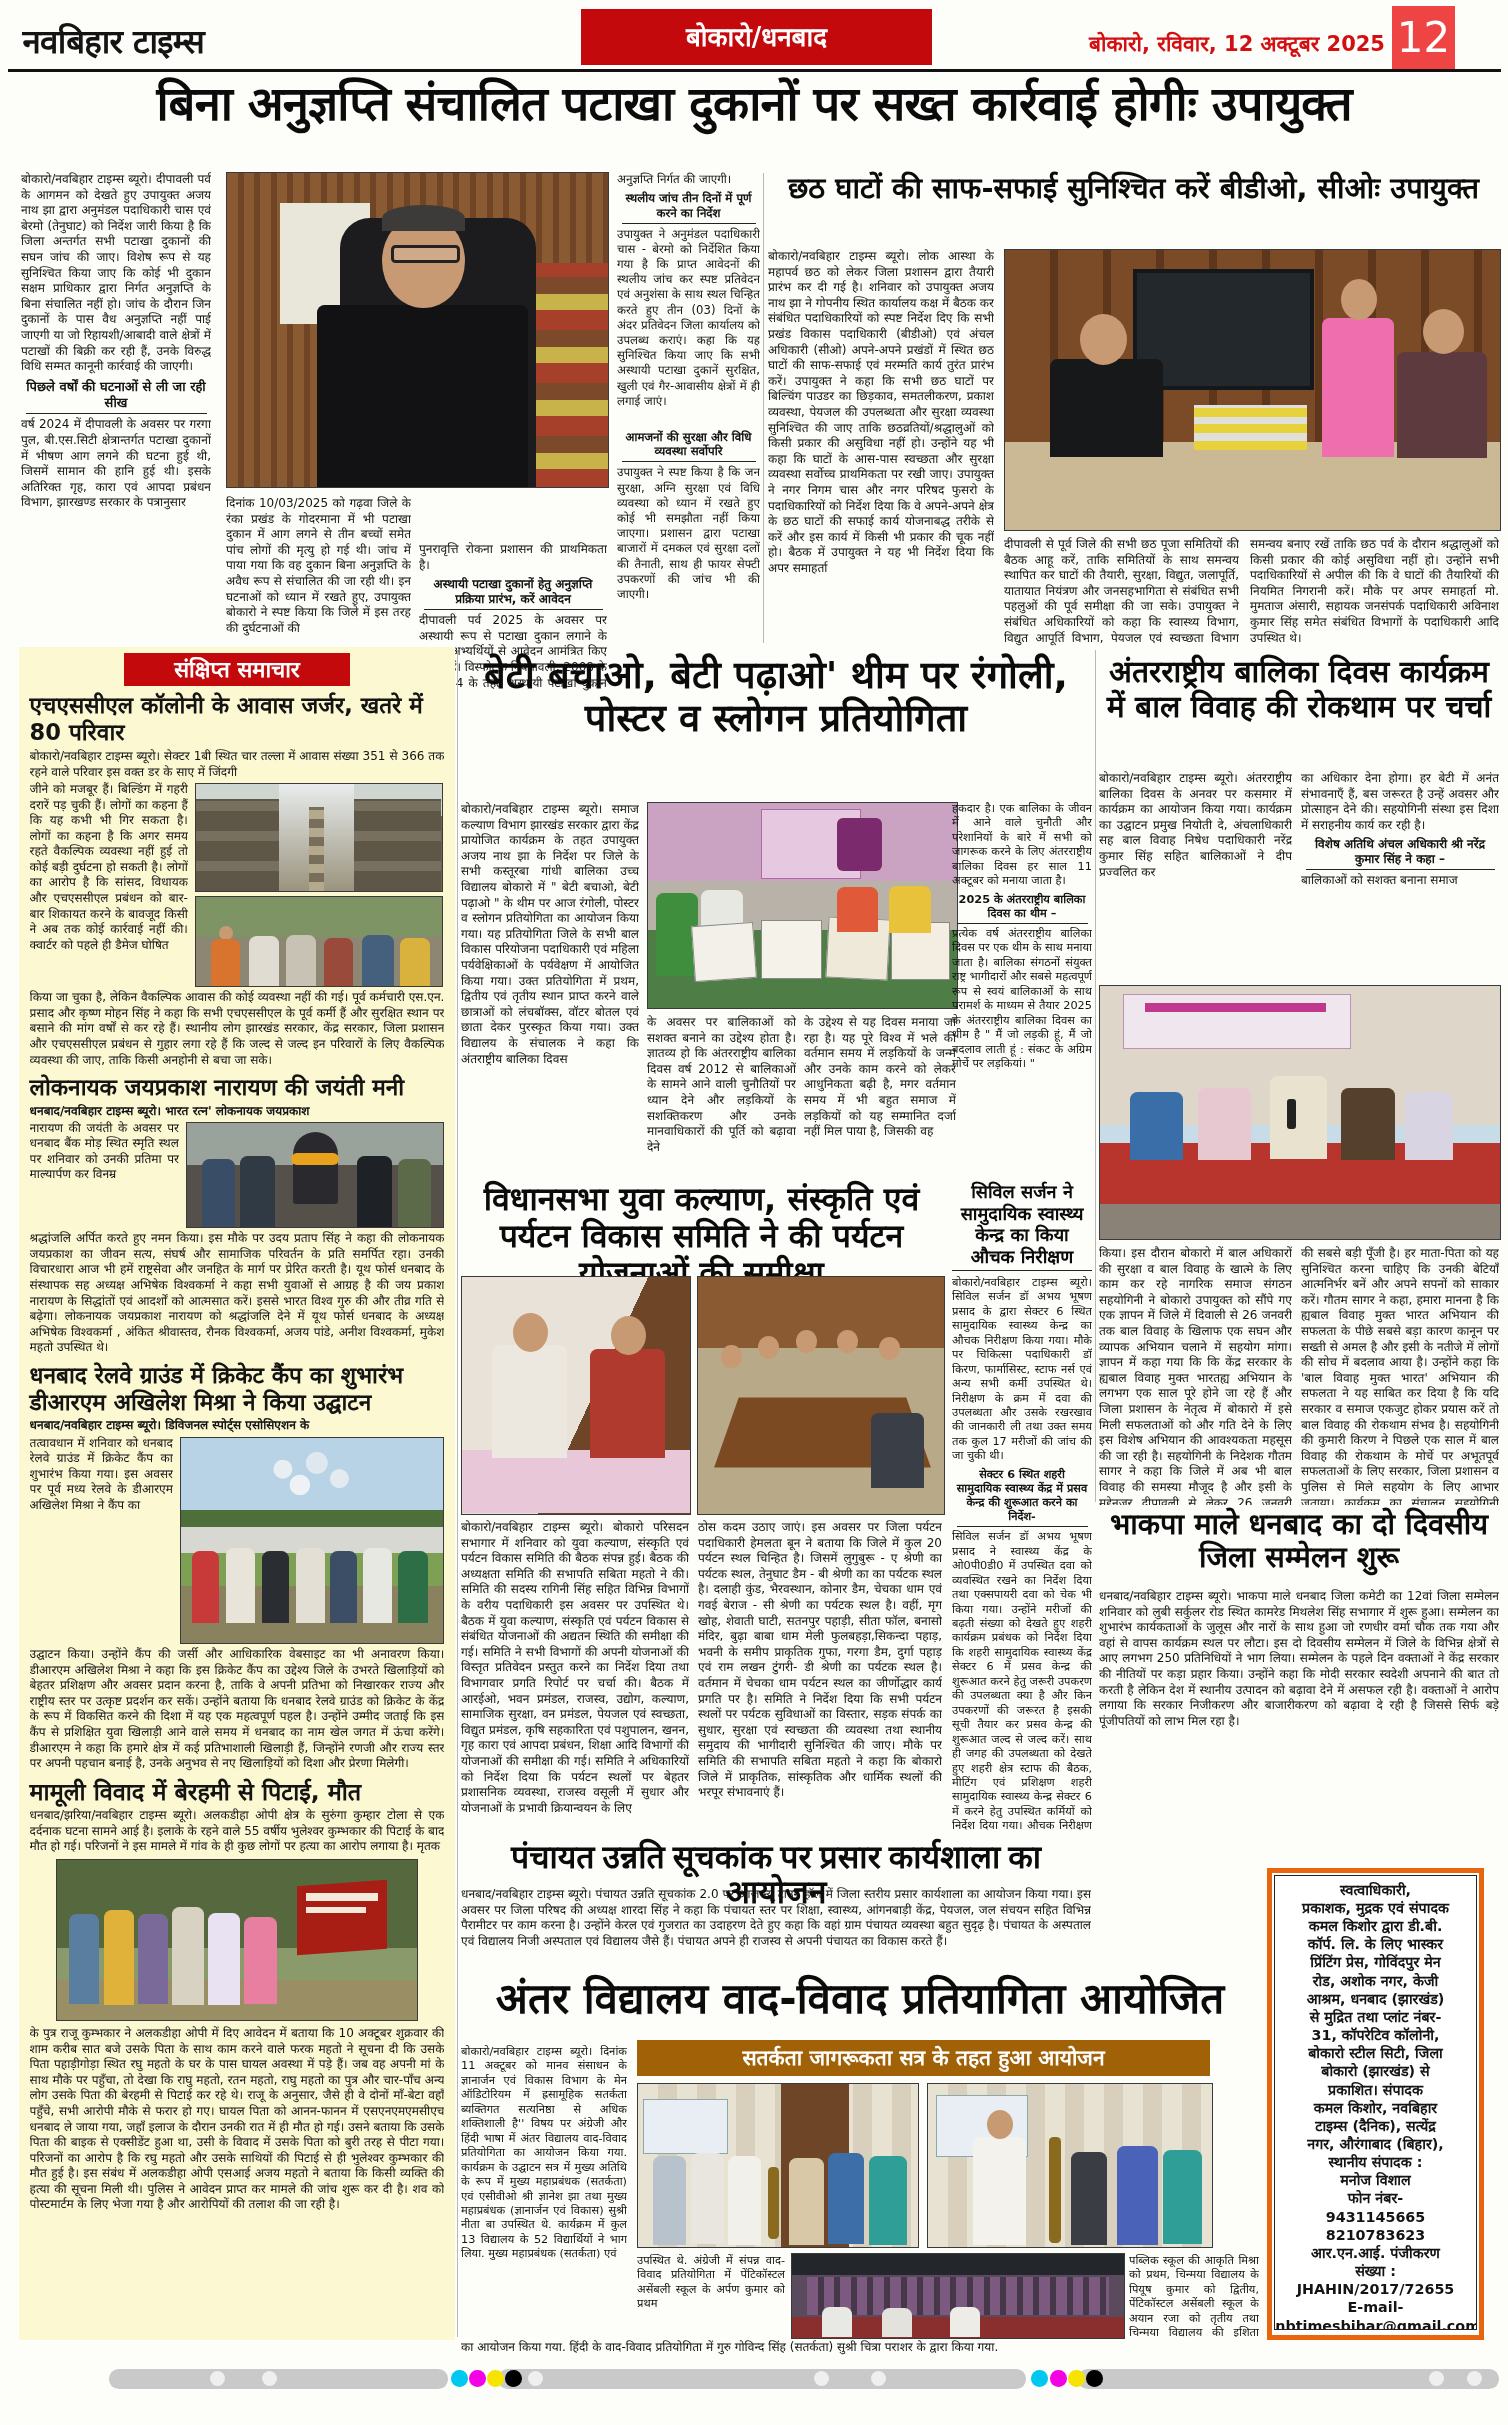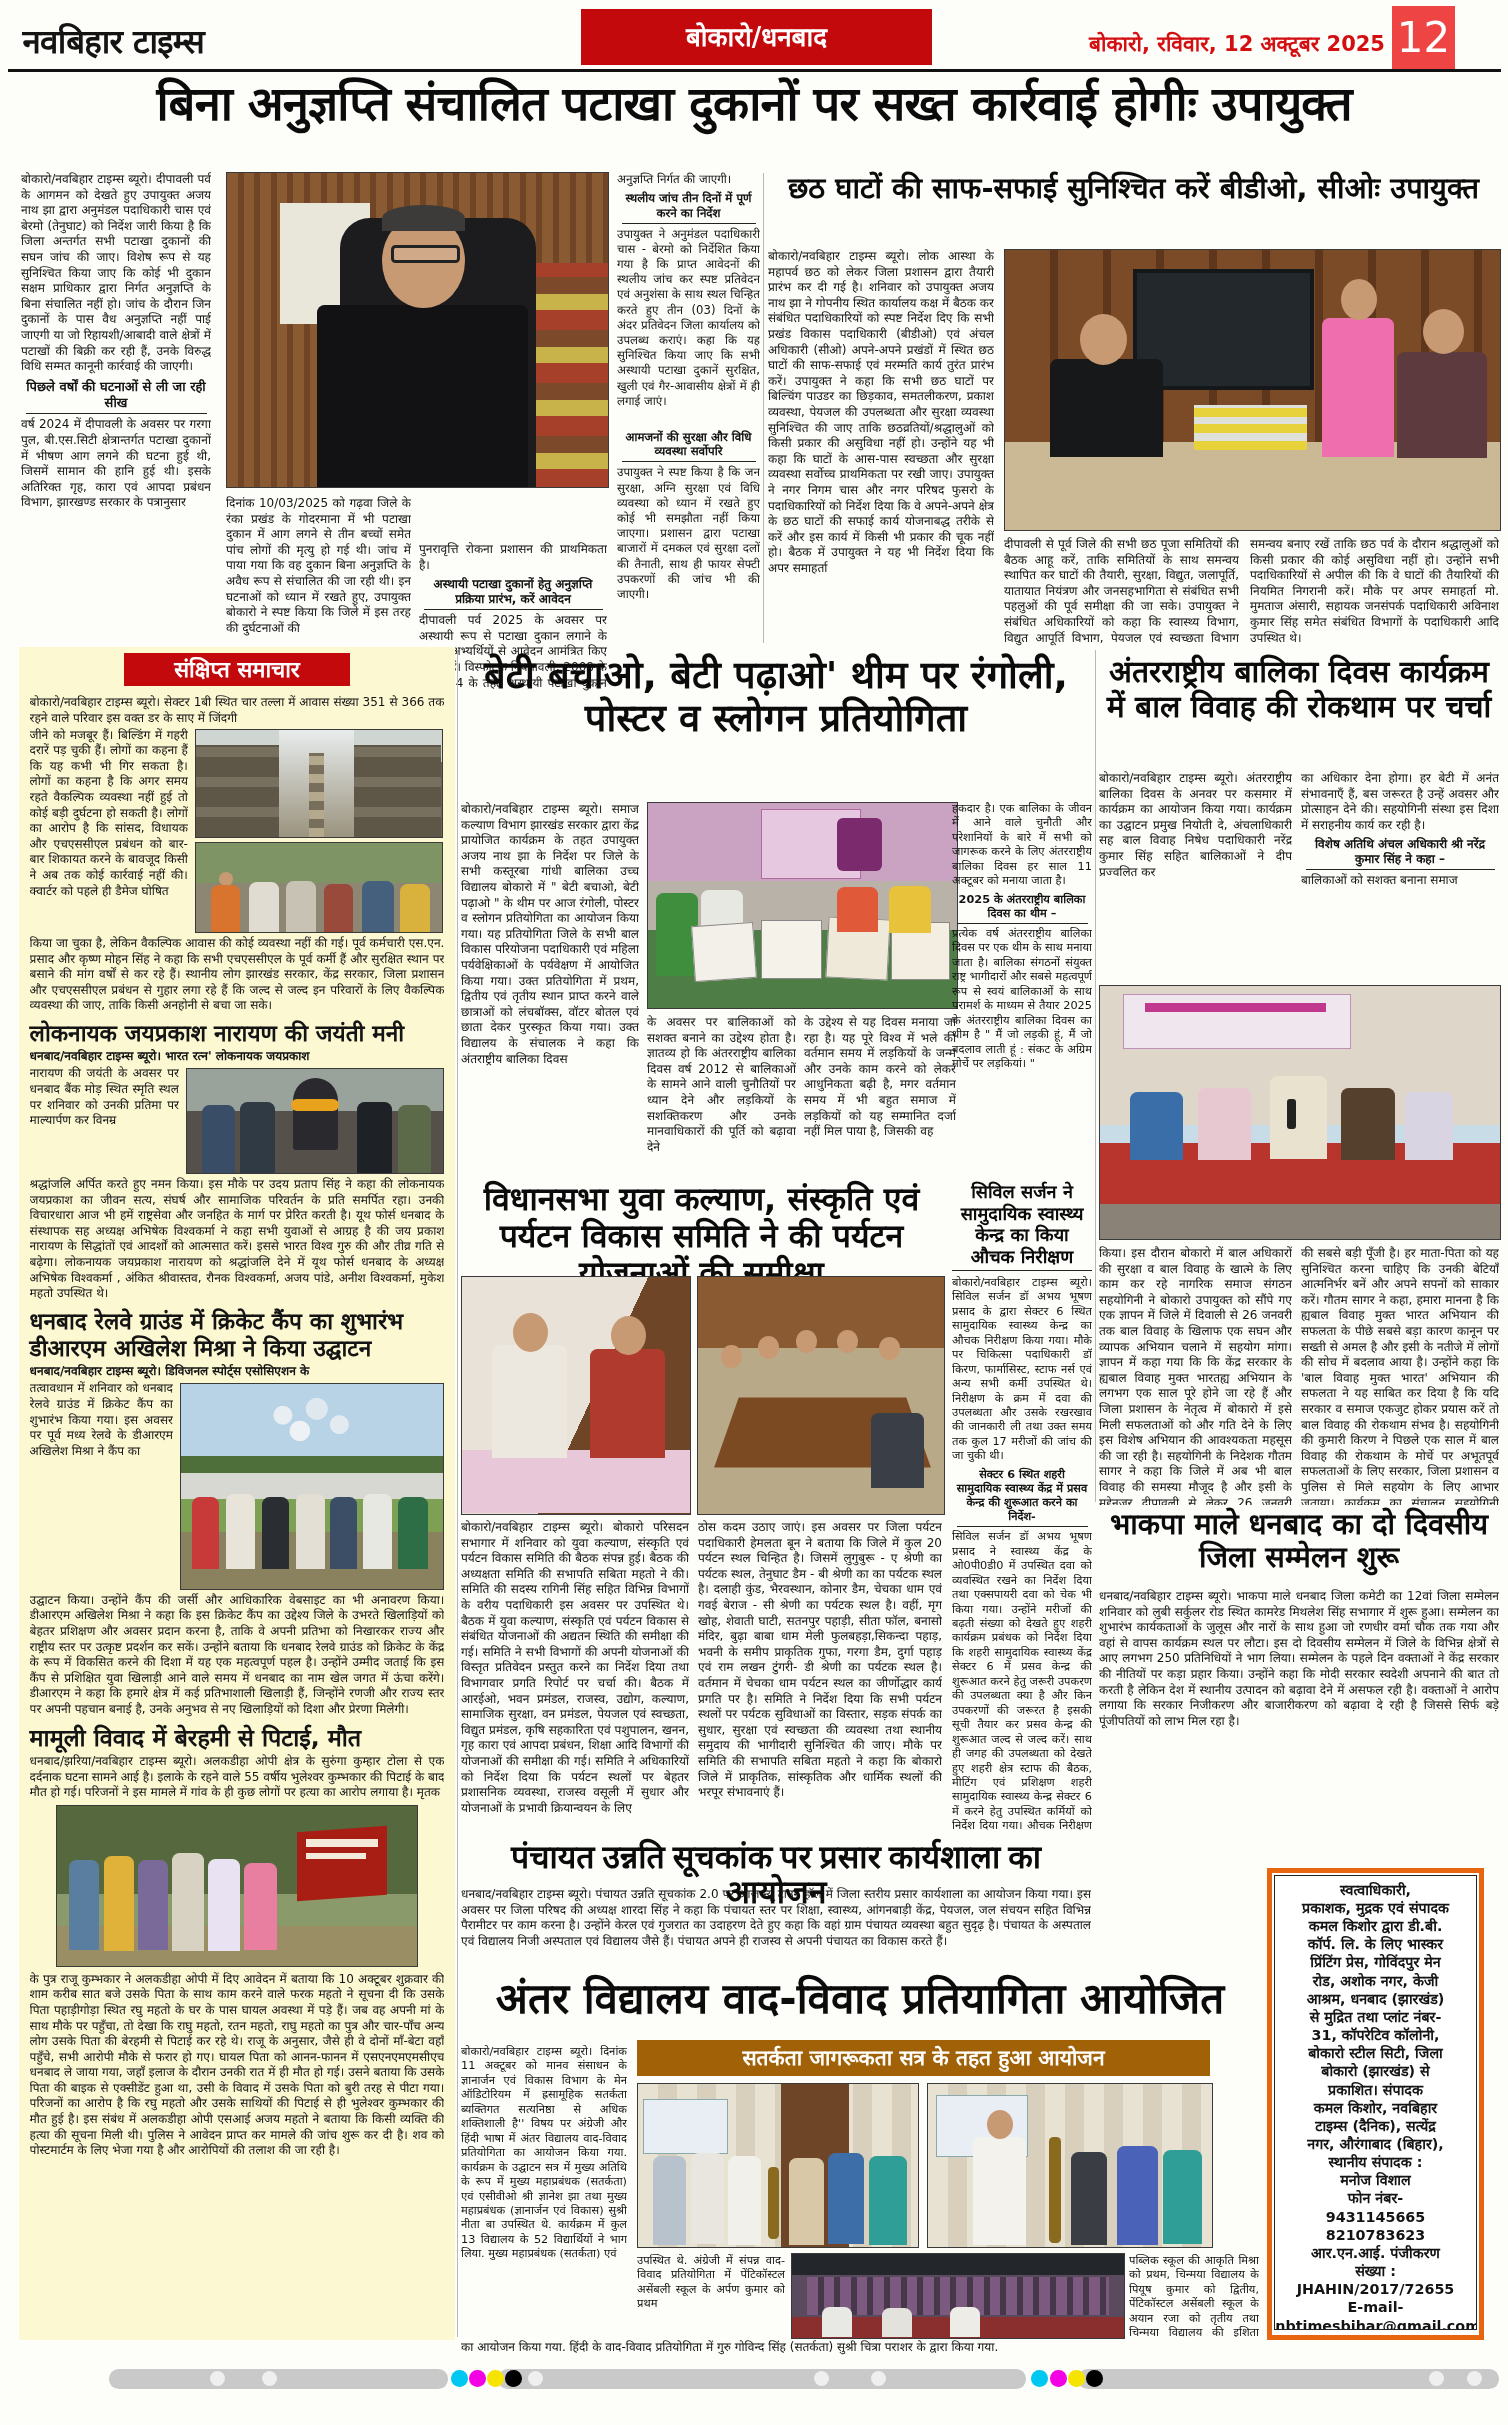--- a/index.html
+++ b/index.html
@@ -84,20 +84,21 @@
     <i class="hd" style="left:418px;top:59px;width:41px;height:45px;"></i>
   </div>
 
   <div class="abs col" style="left:1004px;top:537px;width:235px;height:109px;">दीपावली से पूर्व जिले की सभी छठ पूजा समितियों की बैठक आहू करें, ताकि समितियों के साथ समन्वय स्थापित कर घाटों की तैयारी, सुरक्षा, विद्युत, जलापूर्ति, यातायात नियंत्रण और जनसहभागिता से संबंधित सभी पहलुओं की पूर्व समीक्षा की जा सके। उपायुक्त ने संबंधित अधिकारियों को कहा कि स्वास्थ्य विभाग, विद्युत आपूर्ति विभाग, पेयजल एवं स्वच्छता विभाग और पुलिस प्रशासन के बीच</div>
   <div class="abs col" style="left:1250px;top:537px;width:249px;height:109px;">समन्वय बनाए रखें ताकि छठ पर्व के दौरान श्रद्धालुओं को किसी प्रकार की कोई असुविधा नहीं हो। उन्होंने सभी पदाधिकारियों से अपील की कि वे घाटों की तैयारियों की नियमित निगरानी करें। मौके पर अपर समाहर्ता मो. मुमताज अंसारी, सहायक जनसंपर्क पदाधिकारी अविनाश कुमार सिंह समेत संबंधित विभागों के पदाधिकारी आदि उपस्थित थे।</div>
 
   <div class="abs" style="left:19px;top:647px;width:436px;height:1693px;background:#fcf8d2;padding:0;overflow:hidden;">
     <div class="redbar" style="margin:6px auto 4.5px;width:226px;height:33px;line-height:33px;font-size:22px;">संक्षिप्त समाचार</div>
 
     <div style="padding:1.5px 10.6px;">
+      <div style="font-size:22.6px;font-weight:bold;line-height:1.2;">एचएससीएल कॉलोनी के आवास जर्जर, खतरे में 80 परिवार</div>
       <div class="col" style="margin-top:3px;">बोकारो/नवबिहार टाइम्स ब्यूरो। सेक्टर 1बी स्थित चार तल्ला में आवास संख्या 351 से 366 तक रहने वाले परिवार इस वक्त डर के साए में जिंदगी</div>
       <div style="overflow:hidden;margin-top:1.5px;">
         <span style="float:right;width:249px;margin:1.5px 0 3px 7.5px;">
           <span class="ph" style="position:relative;display:block;width:246px;height:107px;
                 background:linear-gradient(180deg,#cfd6d2 0 30%,#6b6657 30% 100%);">
             <i class="abs" style="left:83px;top:0;width:75px;height:107px;background:linear-gradient(180deg,#e8ecec,#9a937e);"></i>
             <i class="abs" style="left:0;top:15px;width:83px;height:92px;background:repeating-linear-gradient(0deg,#5e5748 0 19.6px,#77705e 19.6px 30px);"></i>
             <i class="abs" style="left:158px;top:15px;width:87px;height:92px;background:repeating-linear-gradient(0deg,#5e5748 0 19.6px,#77705e 19.6px 30px);"></i>
             <i class="abs" style="left:113px;top:22.6px;width:15px;height:84px;background:repeating-linear-gradient(0deg,#b4a98c 0 9px,#776f5c 9px 18px);"></i>
           </span>

